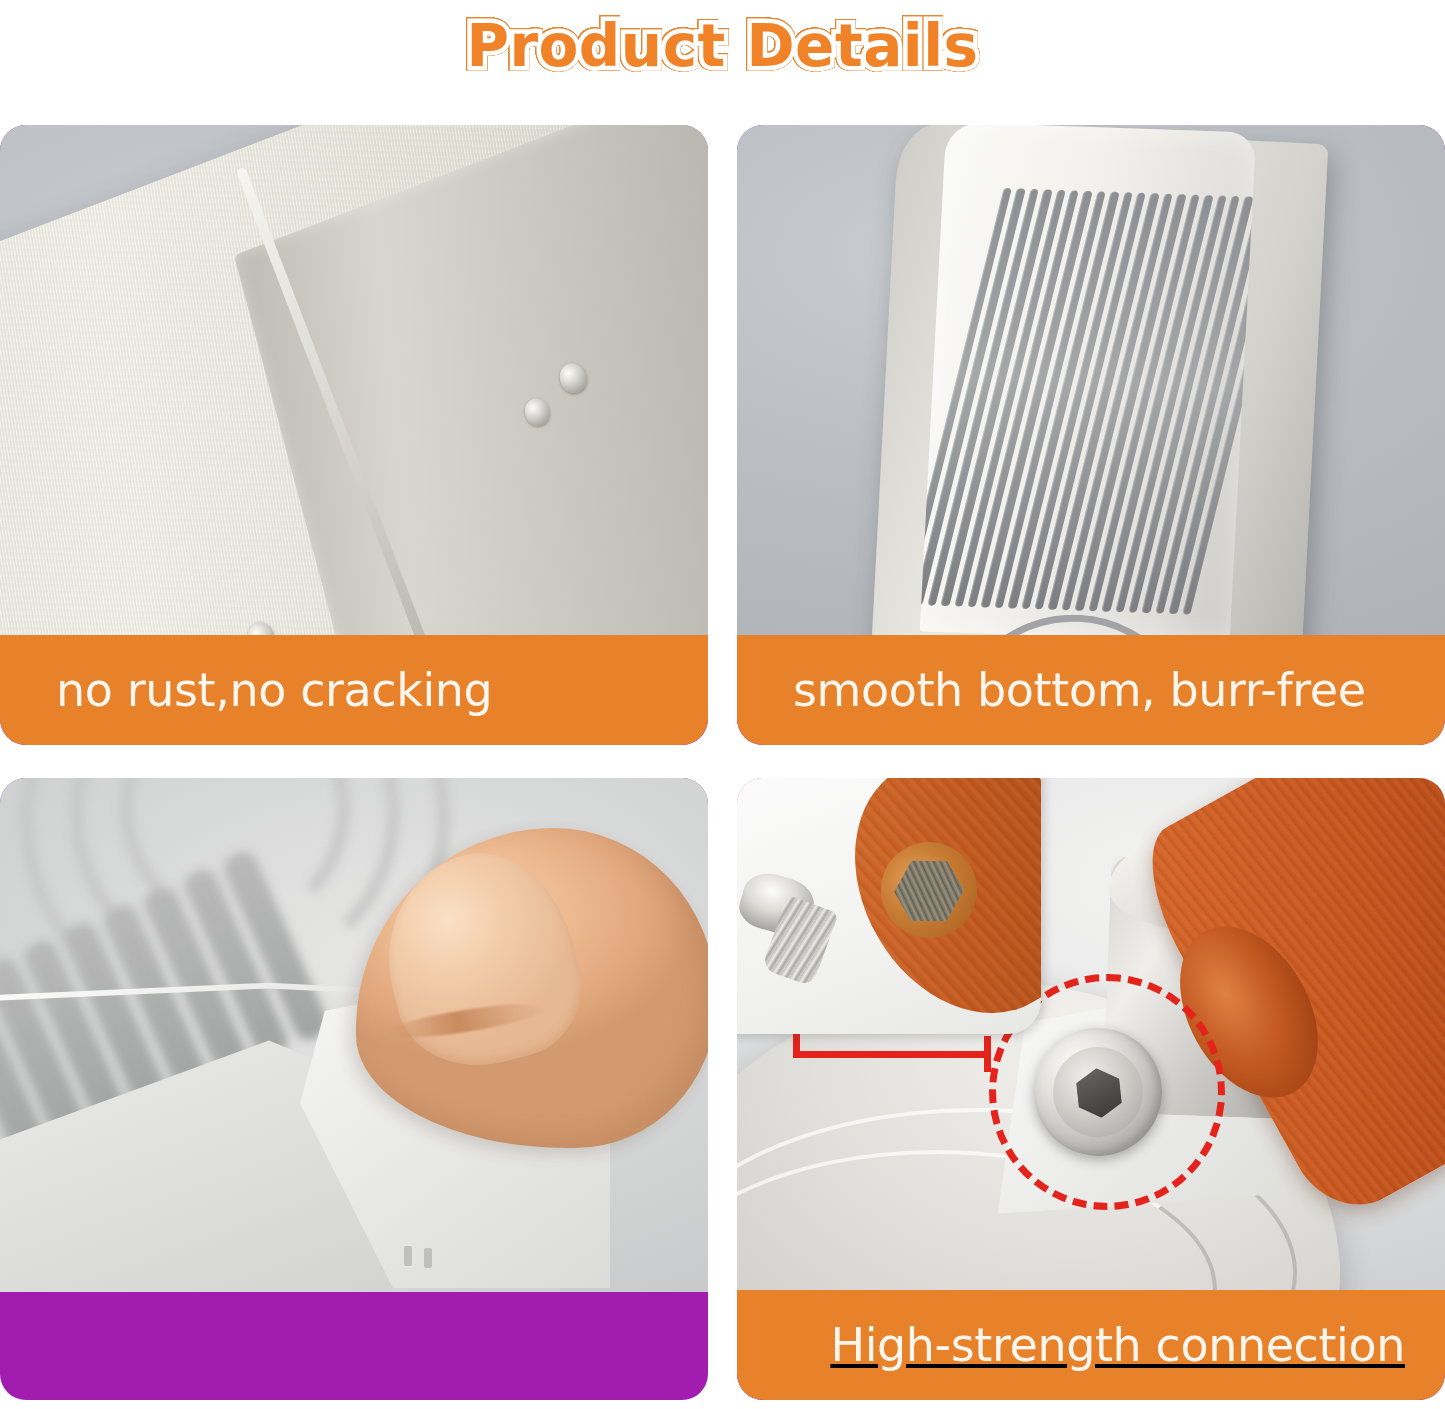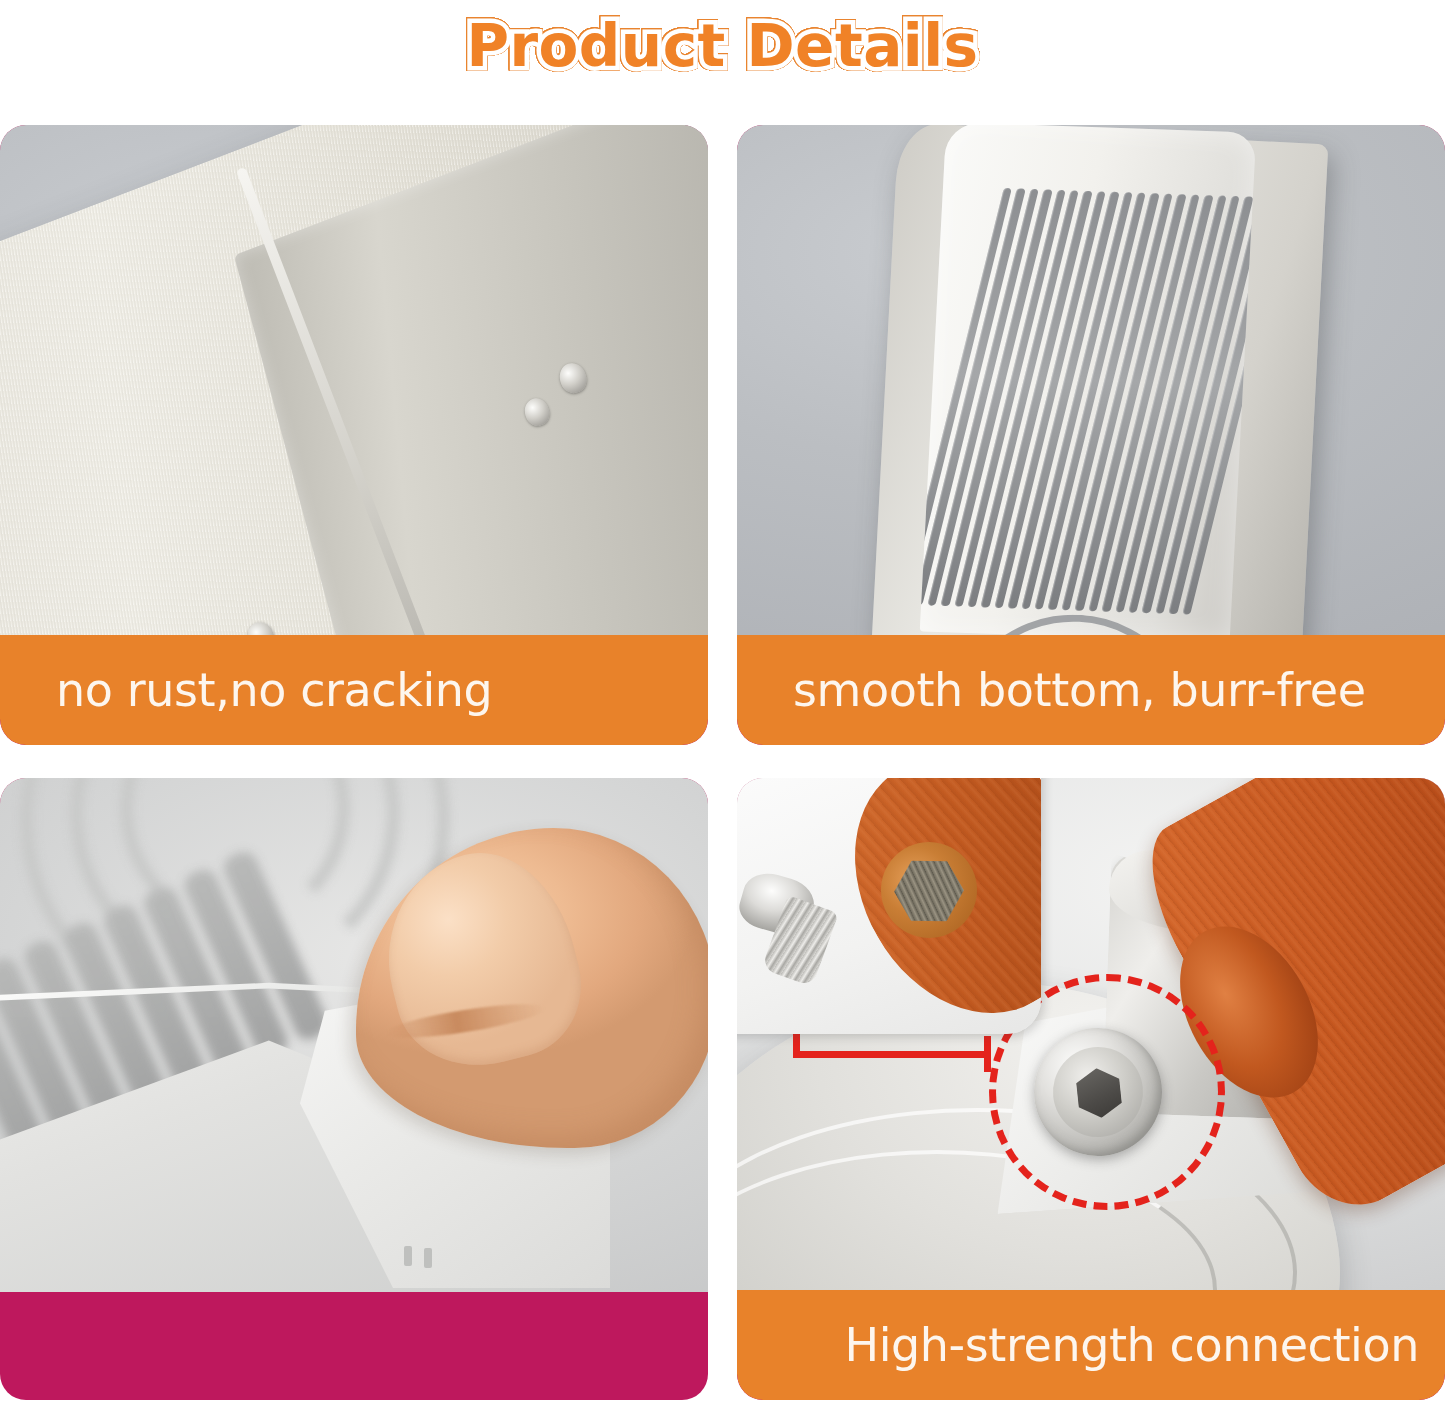--- a/index.html
+++ b/index.html
@@ -50,21 +50,21 @@
     position: absolute;
     left: 0; top: 125px;
     width: 1445px;
     height: 1284px;
   }
   .card {
     position: absolute;
     width: 708px;
     border-radius: 26px;
     overflow: hidden;
-    background: #be185d;
+    background: #a21caf;
   }
   .card.c0 { left: 0px;   top: 0px;   height: 620px; }
   .card.c1 { left: 737px; top: 0px;   height: 620px; padding-left: 6px; }
   .card.c2 { left: 0px;   top: 653px; height: 622px; }
   .card.c3 { left: 737px; top: 653px; height: 622px; }
 
   .photo {
     position: absolute;
     left: 0; top: 0;
     width: 100%;
@@ -90,21 +90,21 @@
     color: #FDF6EE;
     font-family: "DejaVu Sans", sans-serif;
     font-size: 46px;
     font-weight: 400;
     letter-spacing: -0.4px;
     white-space: nowrap;
     line-height: 1;
   }
   .cap-left  { justify-content: flex-start; padding-left: 56px; }
   .cap-center{ justify-content: center; }
-  .cap-right { justify-content: flex-end; padding-right: 26px; }
+  .cap-right { justify-content: flex-end; padding-right: 40px; text-decoration: underline; }
 
   
   
   
   .bg-grey {
     position: absolute; inset: 0;
     background:
       radial-gradient(ellipse 120% 90% at 30% 25%, #C9CCD0 0%, #BBBEC2 45%, #AFB2B7 100%);
   }
   .p1-plate {

